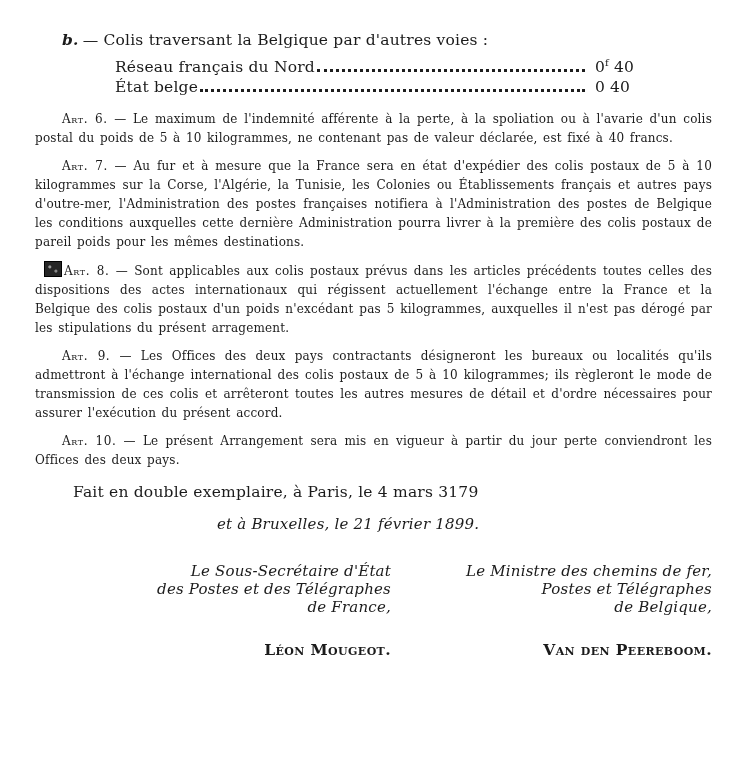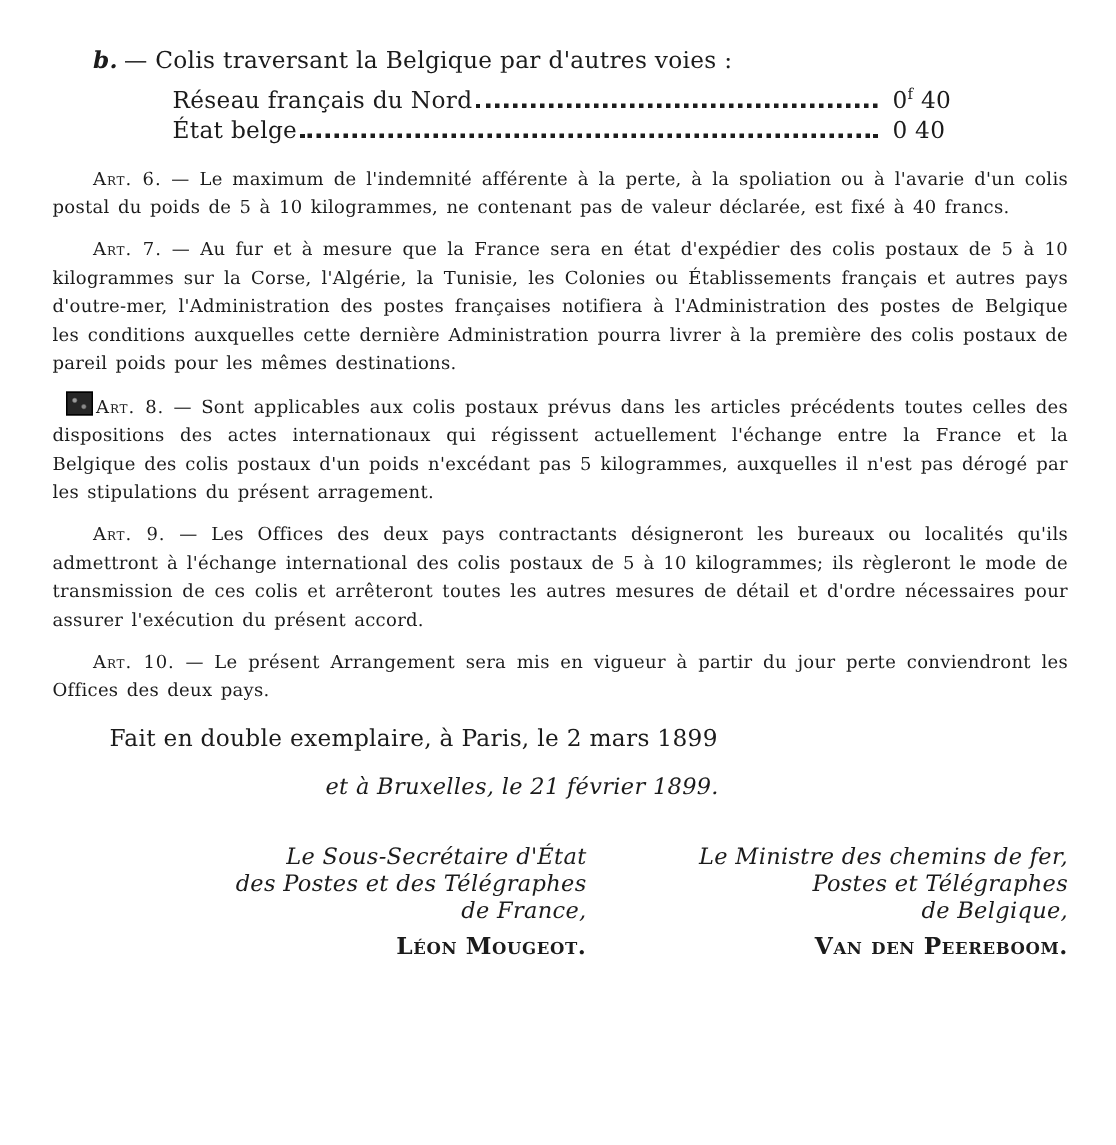--- a/index.html
+++ b/index.html
@@ -112,21 +112,21 @@
   }
   .sig-left  { margin-left: 63px; }
   .sig-right { margin-left: 28px; }
   .sig-title {
     font-style: italic;
     font-size: 15px;
     line-height: 18px;
     letter-spacing: 0.2px;
   }
   .sig-name {
-    margin-top: 5px;
+    margin-top: 24px;
     font-weight: bold;
     font-variant: small-caps;
     font-size: 15.5px;
     letter-spacing: 0.4px;
   }
 </style>
 </head>
 <body>
 
 <div class="page">
@@ -166,21 +166,21 @@
   <p class="art">
     <span class="label">Art. 9.</span>
     <span>— Les Offices des deux pays contractants désigneront les bureaux ou localités qu'ils admettront à l'échange international des colis postaux de 5 à 10 kilogrammes; ils règleront le mode de transmission de ces colis et arrêteront toutes les autres mesures de détail et d'ordre nécessaires pour assurer l'exécution du présent accord.</span>
   </p>
 
   <p class="art">
     <span class="label">Art. 10.</span>
     <span>— Le présent Arrangement sera mis en vigueur à partir du jour perte conviendront les Offices des deux pays.</span>
   </p>
 
-  <p class="closing1">Fait en double exemplaire, à Paris, le 2 mars 1899</p>
+  <p class="closing1">Fait en double exemplaire, à Paris, le 4 mars 3179</p>
   <p class="closing2">et à Bruxelles, le 21 février 1899.</p>
 
   <div class="sig-row">
     <div class="sig-col sig-left">
       <div class="sig-title">Le Sous-Secrétaire d'État</div>
       <div class="sig-title">des Postes et des Télégraphes</div>
       <div class="sig-title">de France,</div>
       <div class="sig-name">Léon Mougeot.</div>
     </div>
     <div class="sig-col sig-right">

